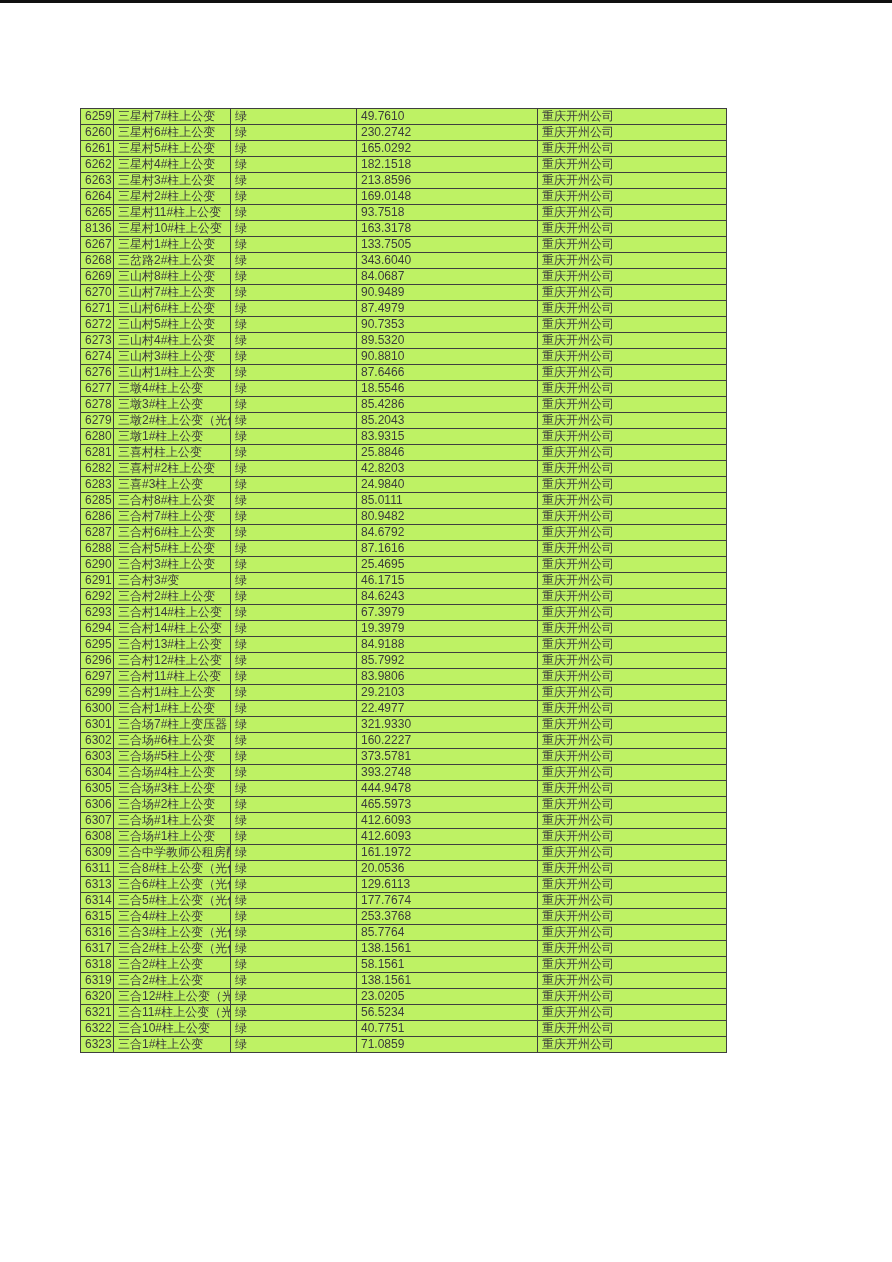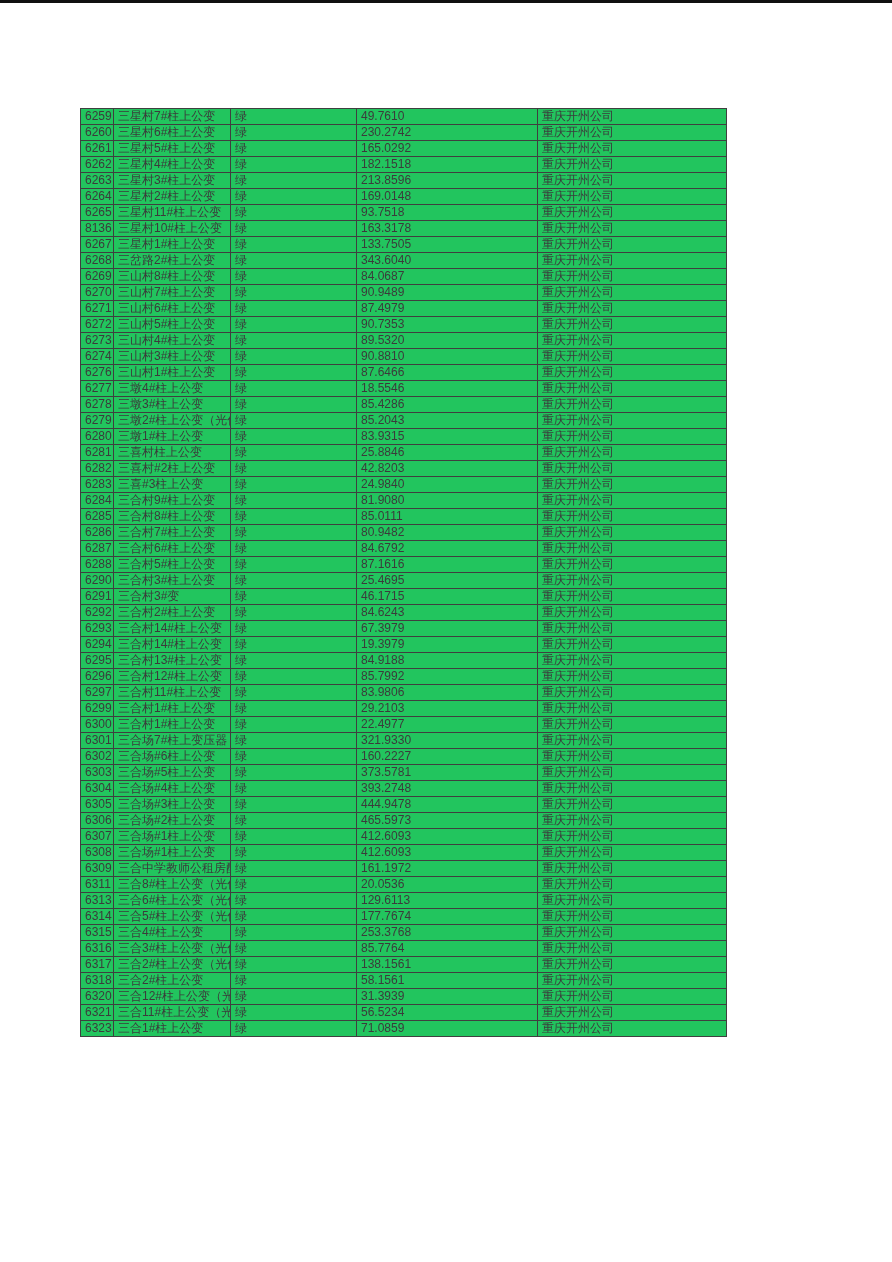--- a/index.html
+++ b/index.html
@@ -20,21 +20,21 @@
     height: 3px;
     background: #101010;
   }
   table.sheet {
     position: absolute;
     left: 80px;
     top: 108px;
     width: 646px;
     border-collapse: collapse;
     table-layout: fixed;
-    background: #22c55e;
+    background: #bef264;
   }
   table.sheet td {
     border: 1px solid #3f3f3f;
     height: 15px;
     padding: 0 2px 0 4px;
     font-size: 12px;
     line-height: 15px;
     color: #3b3b3b;
     white-space: nowrap;
     overflow: hidden;
@@ -221,27 +221,20 @@
     <td class="cell-company">重庆开州公司</td>
   </tr>
       <tr>
     <td class="cell-id">6283</td>
     <td class="cell-name">三喜#3柱上公变</td>
     <td class="cell-color">绿</td>
     <td class="cell-value">24.9840</td>
     <td class="cell-company">重庆开州公司</td>
   </tr>
       <tr>
-    <td class="cell-id">6284</td>
-    <td class="cell-name">三合村9#柱上公变</td>
-    <td class="cell-color">绿</td>
-    <td class="cell-value">81.9080</td>
-    <td class="cell-company">重庆开州公司</td>
-  </tr>
-      <tr>
     <td class="cell-id">6285</td>
     <td class="cell-name">三合村8#柱上公变</td>
     <td class="cell-color">绿</td>
     <td class="cell-value">85.0111</td>
     <td class="cell-company">重庆开州公司</td>
   </tr>
       <tr>
     <td class="cell-id">6286</td>
     <td class="cell-name">三合村7#柱上公变</td>
     <td class="cell-color">绿</td>
@@ -438,31 +431,45 @@
     <td class="cell-company">重庆开州公司</td>
   </tr>
       <tr>
     <td class="cell-id">6318</td>
     <td class="cell-name">三合2#柱上公变</td>
     <td class="cell-color">绿</td>
     <td class="cell-value">58.1561</td>
     <td class="cell-company">重庆开州公司</td>
   </tr>
       <tr>
+    <td class="cell-id">6319</td>
+    <td class="cell-name">三合2#柱上公变</td>
+    <td class="cell-color">绿</td>
+    <td class="cell-value">138.1561</td>
+    <td class="cell-company">重庆开州公司</td>
+  </tr>
+      <tr>
     <td class="cell-id">6320</td>
     <td class="cell-name">三合12#柱上公变（光伏接</td>
     <td class="cell-color">绿</td>
-    <td class="cell-value">31.3939</td>
+    <td class="cell-value">23.0205</td>
     <td class="cell-company">重庆开州公司</td>
   </tr>
       <tr>
     <td class="cell-id">6321</td>
     <td class="cell-name">三合11#柱上公变（光伏接</td>
     <td class="cell-color">绿</td>
     <td class="cell-value">56.5234</td>
+    <td class="cell-company">重庆开州公司</td>
+  </tr>
+      <tr>
+    <td class="cell-id">6322</td>
+    <td class="cell-name">三合10#柱上公变</td>
+    <td class="cell-color">绿</td>
+    <td class="cell-value">40.7751</td>
     <td class="cell-company">重庆开州公司</td>
   </tr>
       <tr>
     <td class="cell-id">6323</td>
     <td class="cell-name">三合1#柱上公变</td>
     <td class="cell-color">绿</td>
     <td class="cell-value">71.0859</td>
     <td class="cell-company">重庆开州公司</td>
   </tr>
     </tbody>

